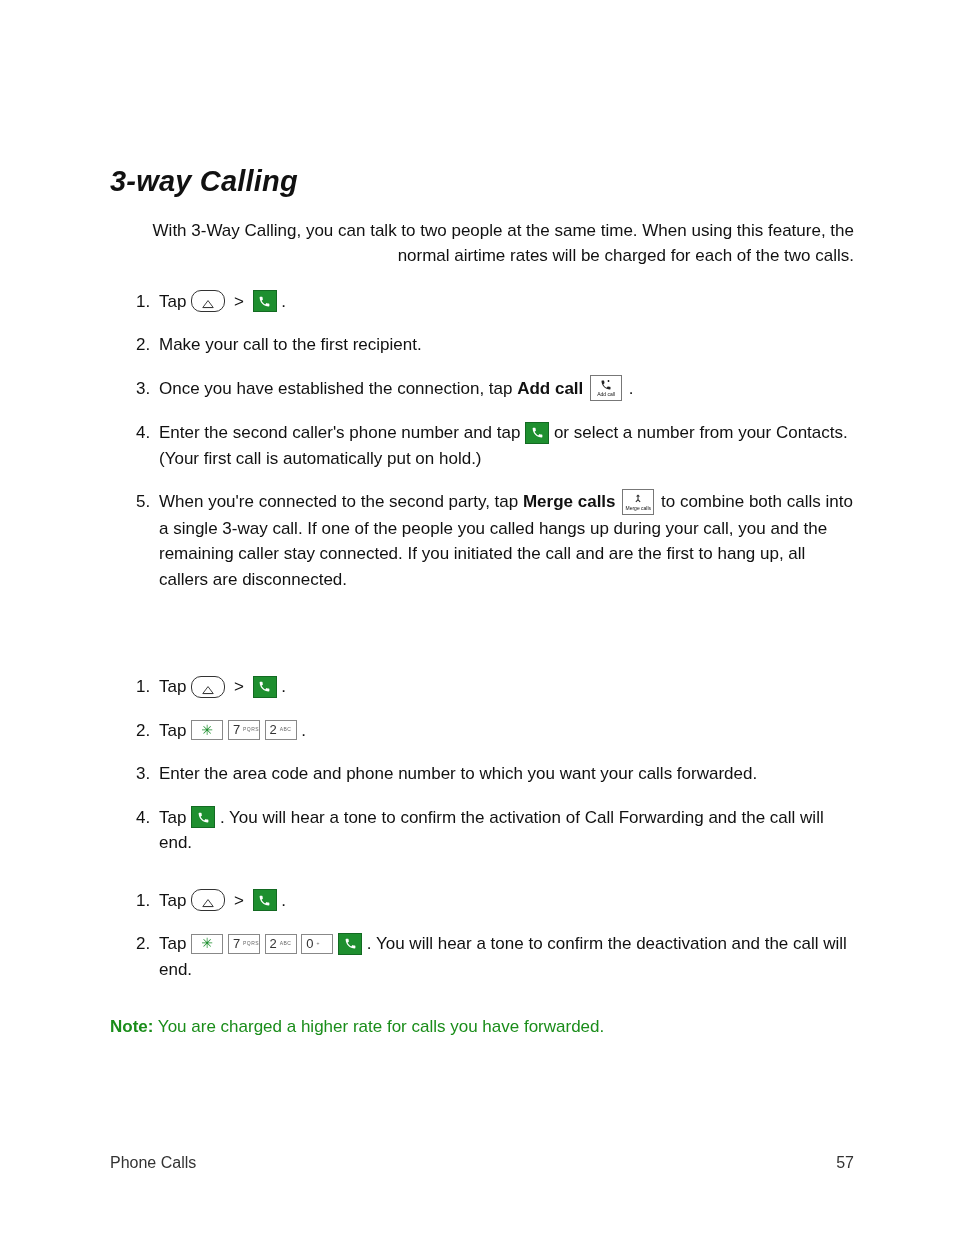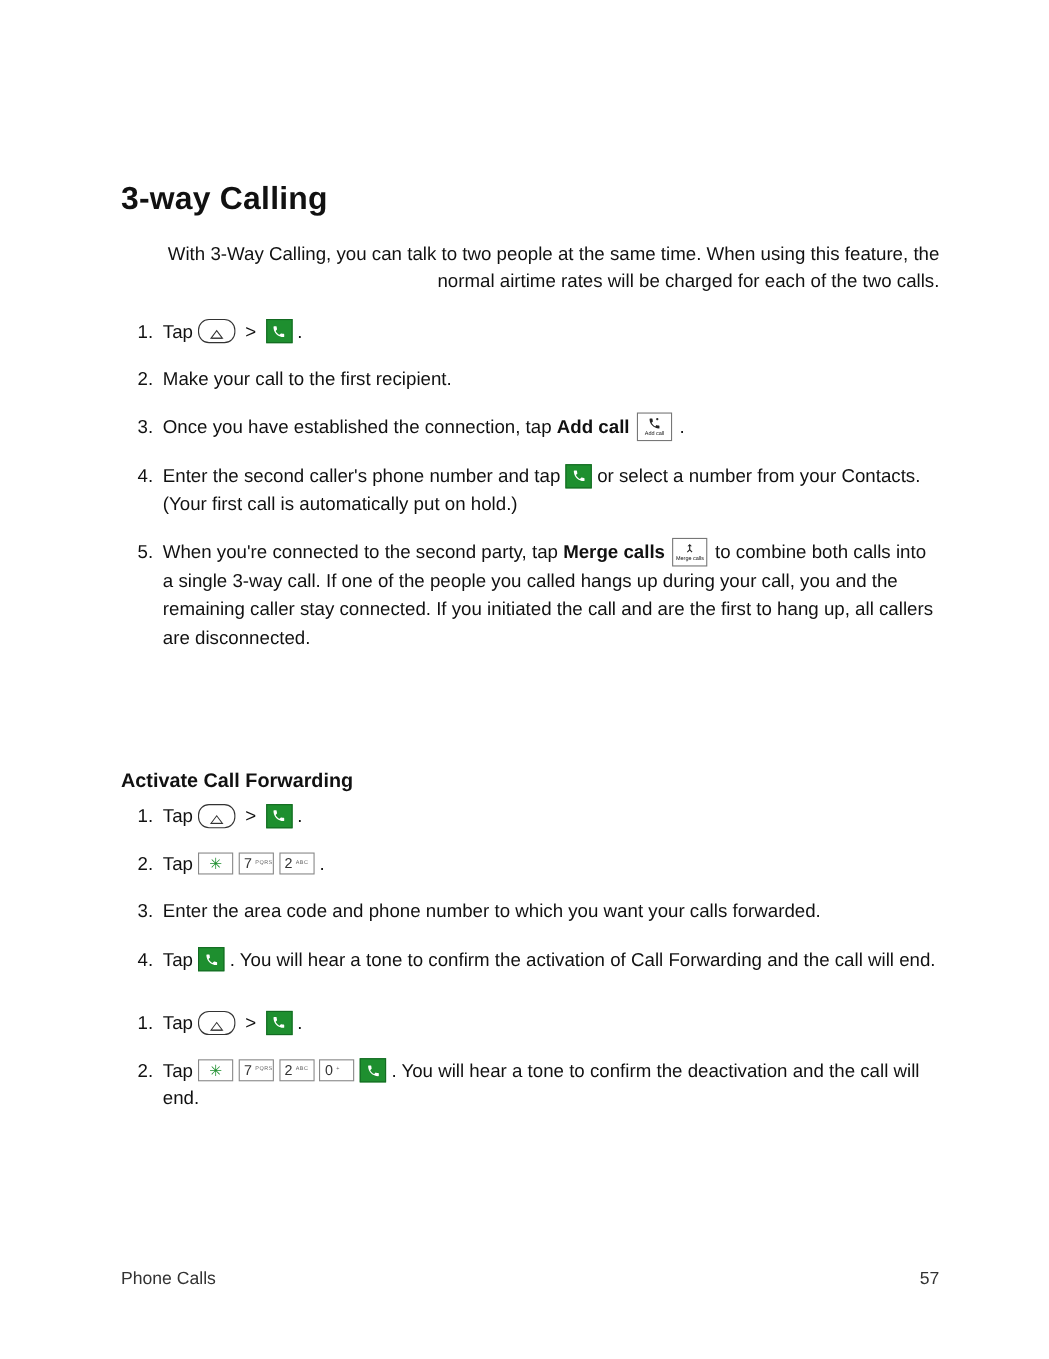--- a/index.html
+++ b/index.html
@@ -16,36 +16,37 @@
     min-height: 1235px;
     box-sizing: border-box;
     padding: 160px 100px 60px 110px;
     position: relative;
   }
   h1.section-title {
     font-size: 29px;
     font-weight: 800;
     margin: 0 0 14px 0;
     letter-spacing: 0.2px;
+    font-style: italic;
   }
   h2.sub-title {
     font-size: 18px;
     font-weight: 700;
     margin: 22px 0 6px 0;
   }
   p.intro {
     margin: 0 0 20px 0;
     text-align: right;
   }
   ol {
     margin: 0 0 32px 0;
     padding-left: 30px;
   }
   ol li {
-    margin: 0 0 18px 4px;
+    margin: 0 0 18px 15px;
     padding-left: 4px;
   }
   .footer {
     position: absolute;
     bottom: 60px;
     left: 110px;
     right: 100px;
     display: flex;
     justify-content: space-between;
     font-size: 16px;
@@ -190,21 +191,20 @@
           </svg>
         <span>Merge calls</span>
       </span>
       <span> to combine both calls into a single 3-way call. If one of the people you called hangs up during your call, you and the remaining caller stay connected. If you initiated the call and are the first to hang up, all callers are disconnected.</span>
     </li>
   </ol>
 
   <div class="spacer-50"></div>
 
 
-  <h2 class="sub-title">Activate Call Forwarding</h2>
   <ol>
     <li>
       <span>Tap </span>
       <span class="home-btn">
         <svg viewBox="0 0 24 18">
             <path d="M3 16 L12 4 L21 16 Z" fill="none" stroke="#333" stroke-width="1.6"></path>
             <rect x="4" y="15" width="16" height="1.5" fill="#333"></rect>
           </svg>
       </span>
       <span class="gt">&gt;</span>
@@ -282,18 +282,21 @@
       </span>
       <span class="phone-tile">
         <svg viewBox="0 0 24 24">
             <path d="M6.6 10.8c1.4 2.8 3.8 5.2 6.6 6.6l2.2-2.2c.3-.3.7-.4 1-.2 1.1.4 2.4.6 3.6.6.6 0 1 .4 1 1V20c0 .6-.4 1-1 1C10.6 21 3 13.4 3 4c0-.6.4-1 1-1h3.4c.6 0 1 .4 1 1 0 1.2.2 2.5.6 3.6.1.3 0 .7-.2 1l-2.2 2.2z"></path>
           </svg>
       </span>
       <span>. You will hear a tone to confirm the deactivation and the call will end.</span>
     </li>
   </ol>
 
+  <p class="note">
+    <strong>Note:</strong><span> You are charged a higher rate for calls you have forwarded.</span>
+  </p>
 
   <div class="footer">
     <span>Phone Calls</span>
     <span>57</span>
   </div>
 </div>
 
 </body></html>

